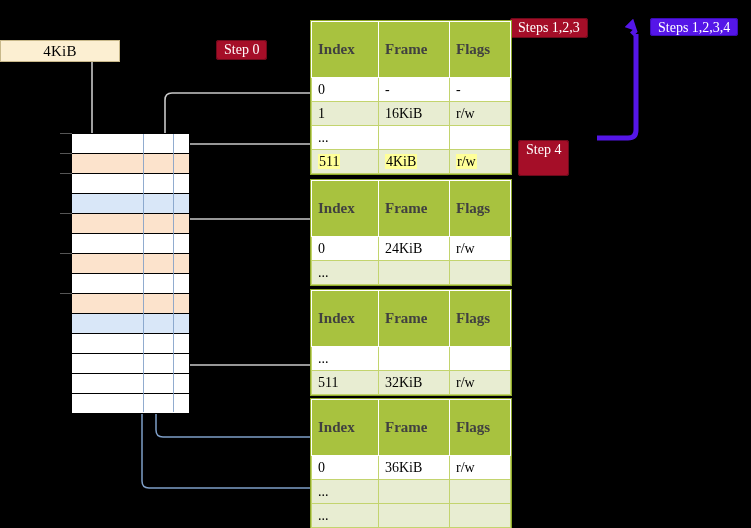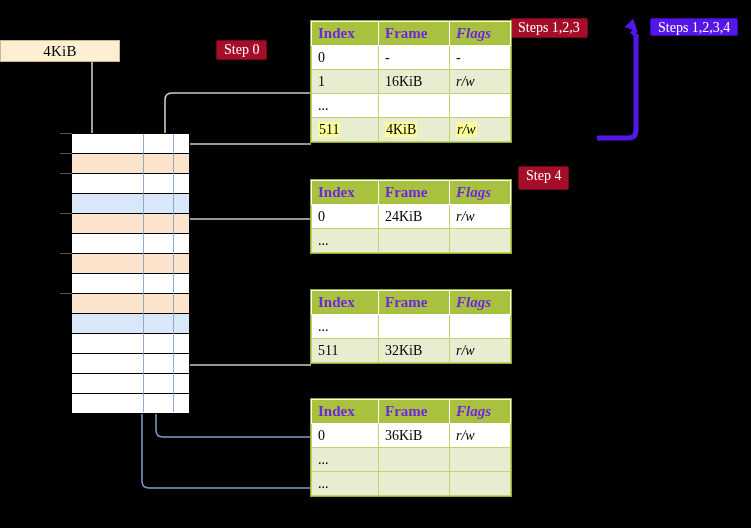--- a/index.html
+++ b/index.html
@@ -40,21 +40,21 @@
     line-height: 19px;
     text-align: center;
     border-radius: 3px;
     padding: 0 8px;
     white-space: nowrap;
   }
   .badge-red   { background: #A50E28; box-shadow: 0 0 0 1px #6d0a1b inset; text-align: right; }
   .badge-blue  { background: #5516E8; box-shadow: 0 0 0 1px #3a0bb5 inset; }
 
   #badge-step0   { left: 188px; top: 40px;  height: 20px; margin-left: 28px; }
-  #badge-step4   { left: 518px; top: 166px; height: 24px; }
+  #badge-step4   { left: 518px; top: 140px; height: 36px; }
   #badge-steps123{ left: 510px; top: 18px;  height: 20px; }
   #badge-steps1234{left: 650px; top: 18px;  height: 18px; }
 
   
   #memory-column {
     left: 71px; top: 133px;
     width: 119px; height: 280px;
     border: 1px solid #000;
     box-sizing: border-box;
     background: #ffffff;
@@ -90,42 +90,42 @@
   
   .ptable {
     border-collapse: collapse;
     background: #ffffff;
     font-size: 14px;
     color: #000;
     box-shadow: 0 0 0 1px #8faa2a;
   }
   .ptable th {
     background: #A8C23F;
-    color: #6d28d9;
+    color: #404040;
     font-weight: bold;
     text-align: left;
-    padding: 3px 6px;
+    padding: 19px 6px;
     border: 1px solid #ffffff;
     font-size: 15px;
   }
   .ptable td {
     padding: 3px 6px;
     border: 1px solid #C3D46E;
     height: 17px;
     vertical-align: middle;
   }
   .ptable tr.odd  td { background: #ffffff; }
   .ptable tr.even td { background: #E8EDD2; }
   .ptable td .hl {
     background: #FFFF99;
     padding: 0 1px;
   }
   .col-index { width: 54px; }
   .col-frame { width: 58px; }
-  .col-flags { width: 48px; font-style: italic; }
+  .col-flags { width: 48px; }
 
   #table-1 { left: 311px; top: 21px; }
   #table-2 { left: 311px; top: 180px; }
   #table-3 { left: 311px; top: 290px; }
   #table-4 { left: 311px; top: 399px; }
 
   
   #connectors {
     left: 0; top: 0;
     width: 751px; height: 528px;

